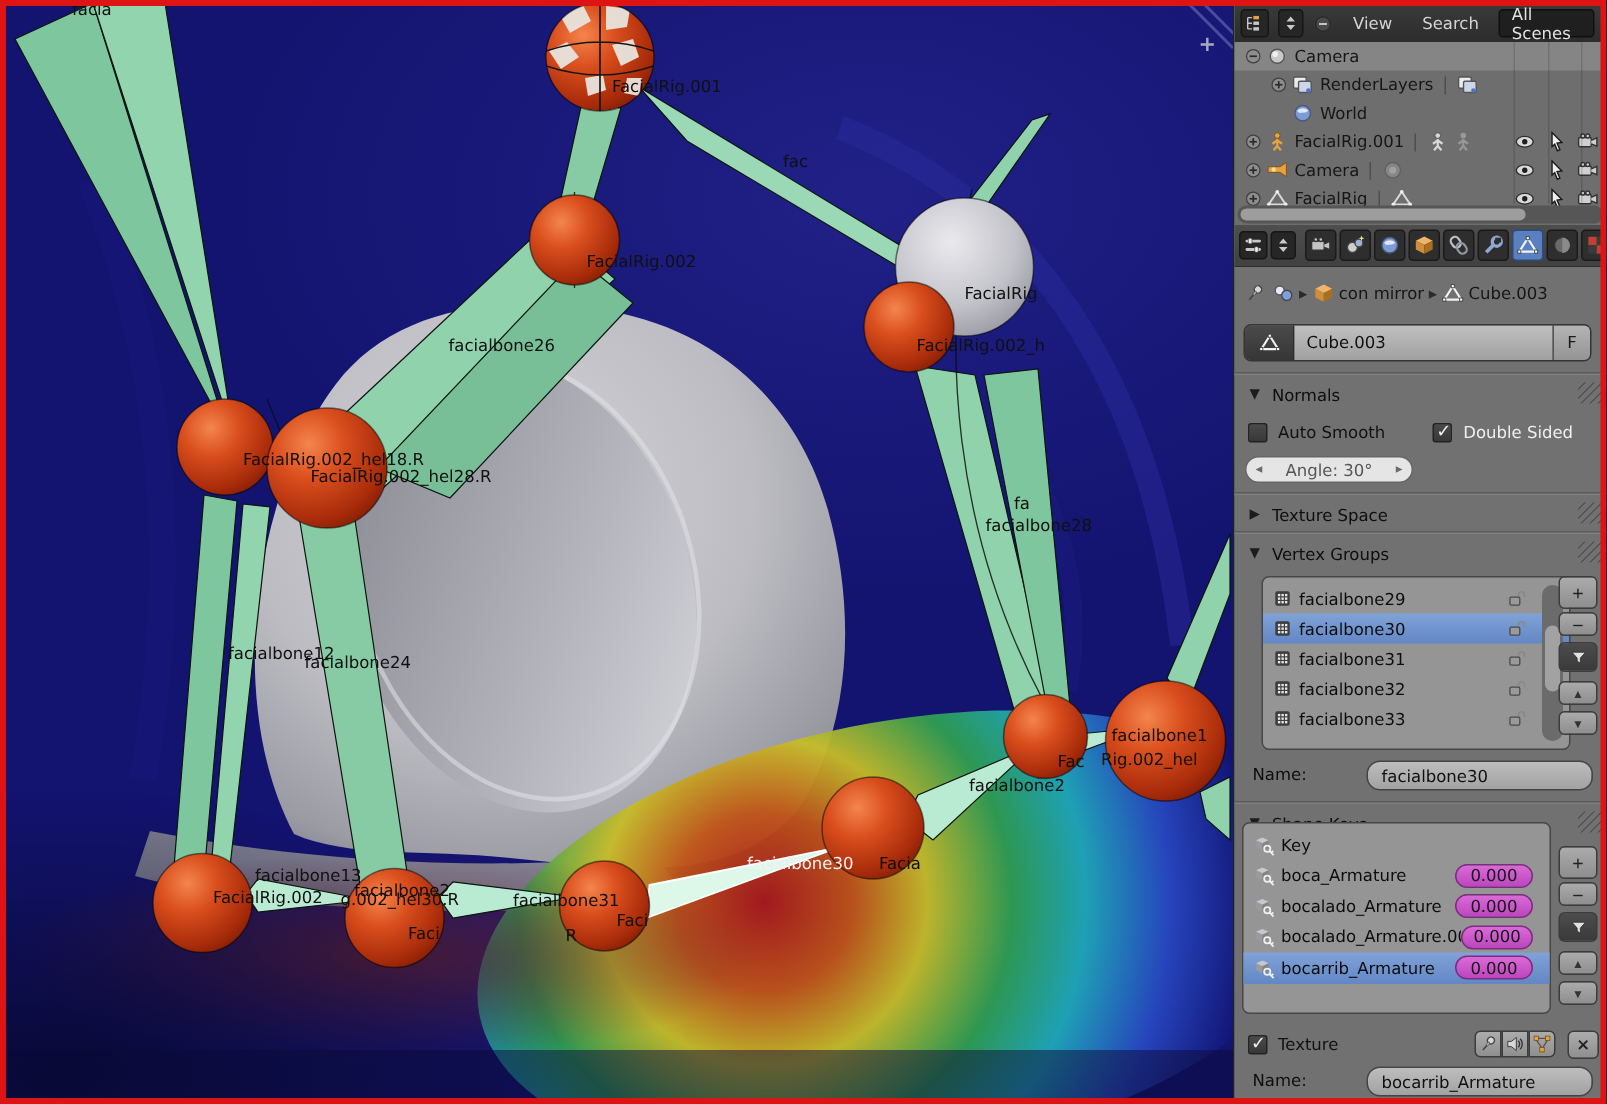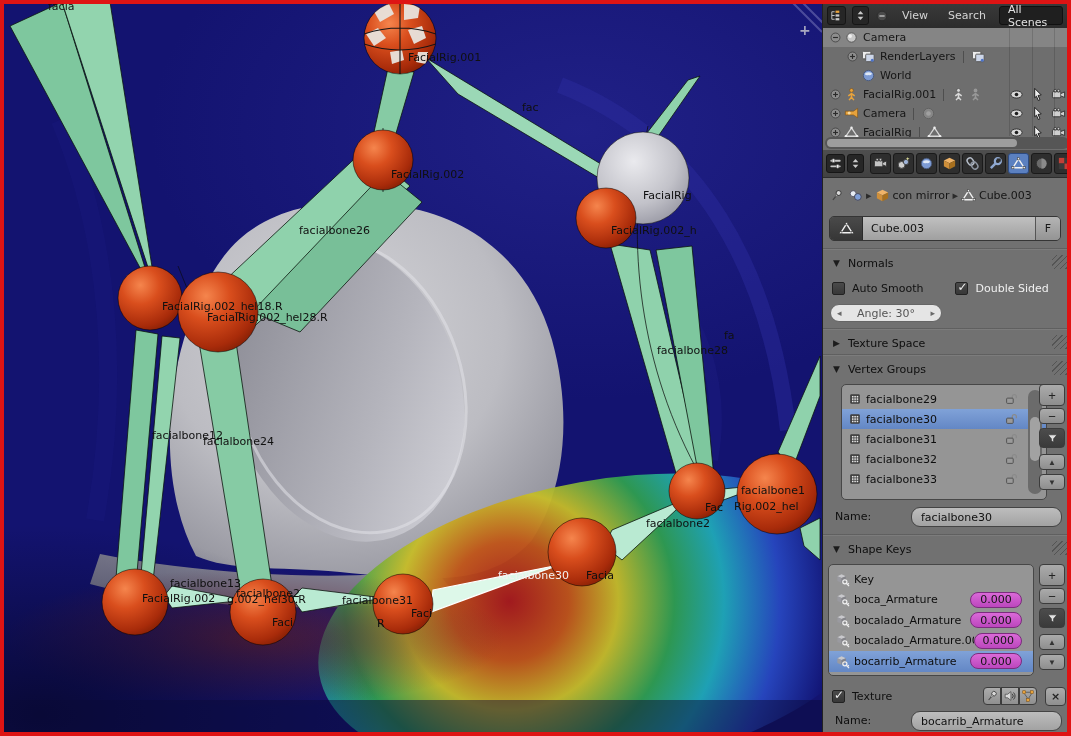--- a/index.html
+++ b/index.html
@@ -211,21 +211,21 @@
     <div>
         <div class="vp-label" style="left: 48px; top: 0px;">facia</div>
         <div class="vp-label" style="left: 408px; top: 51px;">FacialRig.001</div>
         <div class="vp-label" style="left: 522px; top: 101px;">fac</div>
         <div class="vp-label" style="left: 391px; top: 168px;">FacialRig.002</div>
         <div class="vp-label" style="left: 643px; top: 189px;">FacialRig</div>
         <div class="vp-label" style="left: 611px; top: 224px;">FacialRig.002_h</div>
         <div class="vp-label" style="left: 299px; top: 224px;">facialbone26</div>
         <div class="vp-label" style="left: 162px; top: 300px;">FacialRig.002_hel18.R</div>
         <div class="vp-label" style="left: 207px; top: 311px;">FacialRig.002_hel28.R</div>
-        <div class="vp-label" style="left: 724px; top: 329px;">fa</div>
+        <div class="vp-label" style="left: 676px; top: 329px;">fa</div>
         <div class="vp-label" style="left: 657px; top: 344px;">facialbone28</div>
         <div class="vp-label" style="left: 152px; top: 429px;">facialbone12</div>
         <div class="vp-label" style="left: 203px; top: 435px;">facialbone24</div>
         <div class="vp-label" style="left: 741px; top: 484px;">facialbone1</div>
         <div class="vp-label" style="left: 705px; top: 501px;">Fac</div>
         <div class="vp-label" style="left: 734px; top: 500px;">Rig.002_hel</div>
         <div class="vp-label" style="left: 646px; top: 517px;">facialbone2</div>
         <div class="vp-label white" style="left: 498px; top: 569px;">facialbone30</div>
         <div class="vp-label" style="left: 586px; top: 569px;">Facia</div>
         <div class="vp-label" style="left: 170px; top: 577px;">facialbone13</div>
@@ -707,21 +707,21 @@
       <div class="nlabel" style="top:360px;position:absolute;">Name:</div>
       <div class="nfield" style="top:357px;left:88px;right:9px;">facialbone30</div>
 
       <div class="sec-sep" style="top:384px;"></div>
       <div class="sec-head" style="top:388px;">
         <span class="tri">▼</span>
         <span>Shape Keys</span>
         <span class="grip"></span>
       </div>
 
-      <div class="listbox" style="top:414px;left:5px;width:206px;height:112px;">
+      <div class="listbox" style="top:398px;left:5px;width:206px;height:128px;">
         <div>
             <div class="lrow" style="height:20.5px">
         <svg class="ic" width="15" height="15" viewBox="0 0 16 16">
                 <path d="M7,2.5 L11.5,4.5 L7,6.5 L2.5,4.5 Z" fill="#c8c8cc"></path>
                 <path d="M2.5,4.5 L7,6.5 V11.5 L2.5,9.5 Z" fill="#9a9aa0"></path>
                 <path d="M11.5,4.5 L7,6.5 V11.5 L11.5,9.5 Z" fill="#84848a"></path>
                 <circle cx="10.5" cy="10.5" r="2.2" fill="none" stroke="#efefef" stroke-width="1.3"></circle>
                 <path d="M12,12 L15,15 M13.6,13 l1.2,-1" stroke="#efefef" stroke-width="1.3"></path>
               </svg>
               <span class="lname">Key</span>

